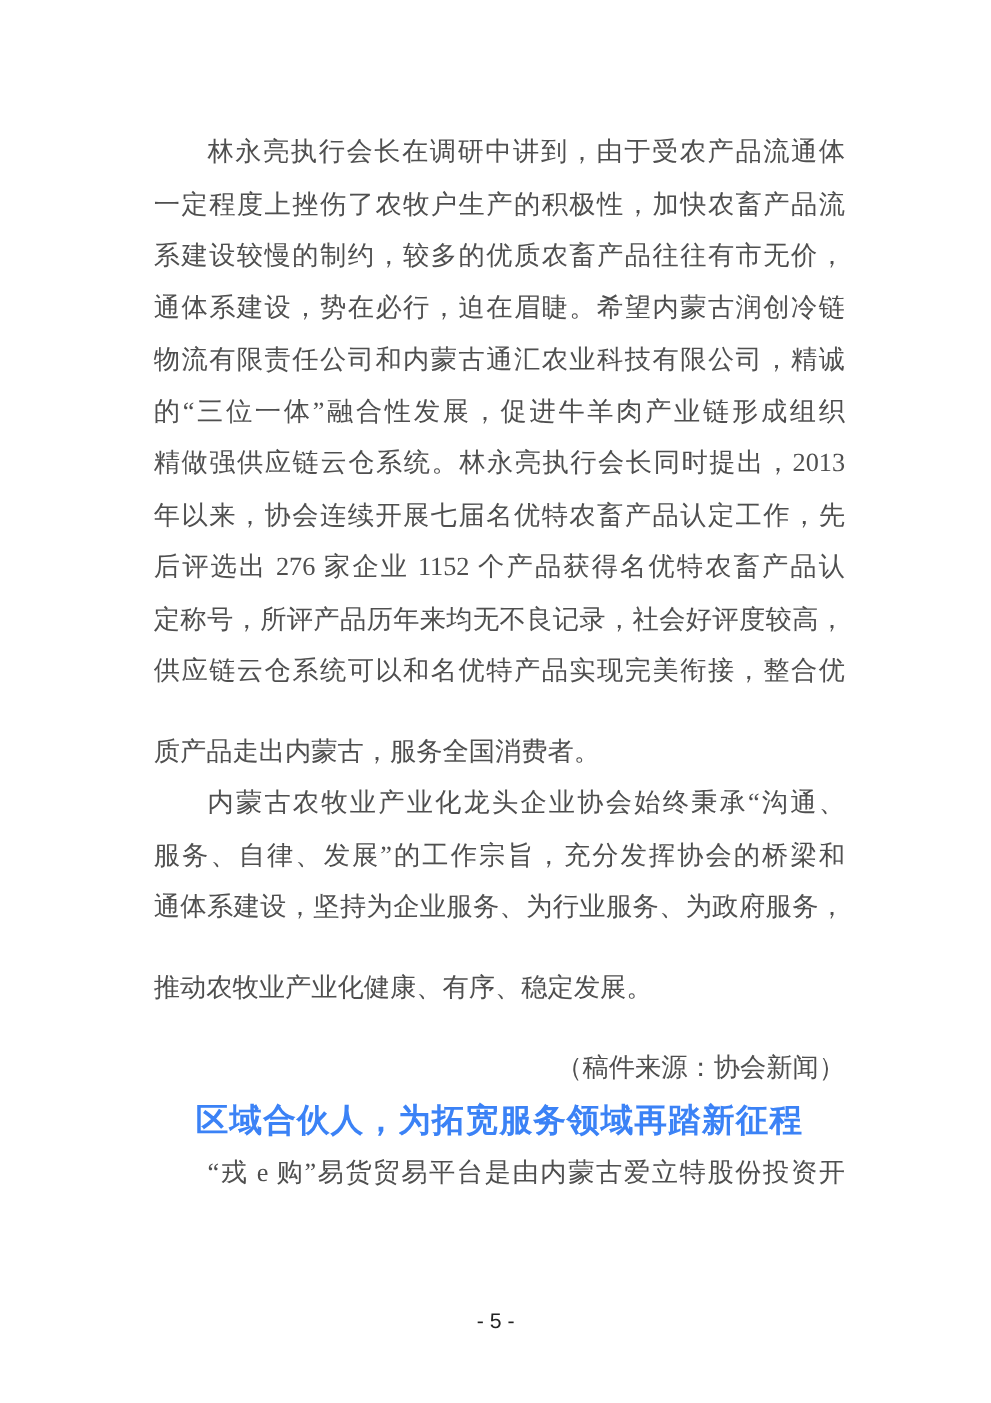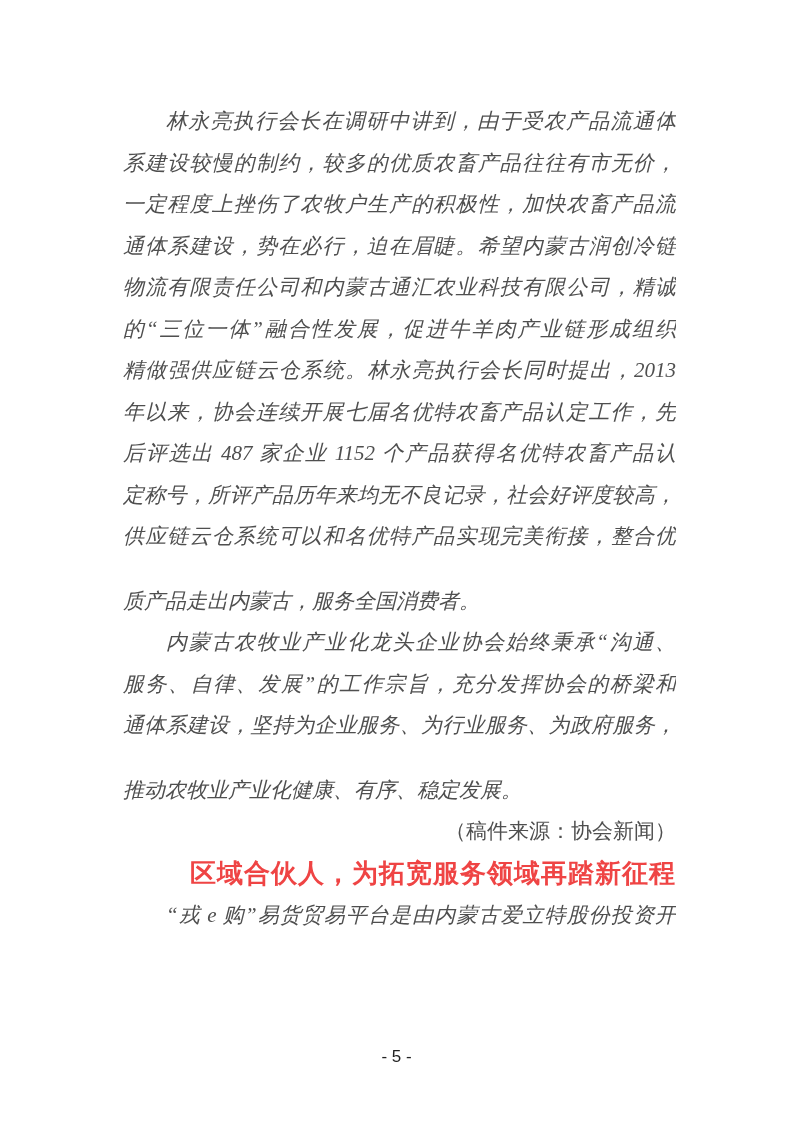--- a/index.html
+++ b/index.html
@@ -17,42 +17,43 @@
   }
   .text-column {
     position: absolute;
     left: 123px;
     top: 101px;
     width: 553px;
     color: #4f4f4f;
     font-size: 21px;
     line-height: 41.5px;
   }
-  .para { margin: 0; padding: 0; font-style: italic; }
+  .para { margin: 0; padding: 0; }
   .line {
     text-align: justify;
     text-align-last: justify;
     height: 41.5px;
     overflow: hidden;
   }
   .line.indent { text-indent: 43px; }
   .line.para-end { text-align-last: left; margin-top: 23px; }
   .byline {
     text-align: right;
     height: 41.5px;
     line-height: 41.5px;
     color: #4f4f4f;
+    margin-top: 23px;
   }
   .heading {
-    text-align: right;
+    text-align: center;
     font-weight: bold;
     font-size: 26px;
     line-height: 42px;
     height: 42px;
-    color: #ef4444;
+    color: #3b82f6;
     letter-spacing: 1px;
   }
   .page-footer {
     position: absolute;
     left: 0;
     top: 1046px;
     width: 100%;
     text-align: center;
     font-size: 17px;
     line-height: 22px;
@@ -60,28 +61,28 @@
     font-family: "Liberation Sans", "DejaVu Sans", sans-serif;
   }
 </style>
 </head>
 <body>
 
 <div class="page">
   <div class="text-column" id="text-column">
       <div class="para">
         <div class="line indent">林永亮执行会长在调研中讲到，由于受农产品流通体</div>
+        <div class="line">一定程度上挫伤了农牧户生产的积极性，加快农畜产品流</div>
         <div class="line">系建设较慢的制约，较多的优质农畜产品往往有市无价，</div>
-        <div class="line">一定程度上挫伤了农牧户生产的积极性，加快农畜产品流</div>
         <div class="line">通体系建设，势在必行，迫在眉睫。希望内蒙古润创冷链</div>
         <div class="line">物流有限责任公司和内蒙古通汇农业科技有限公司，精诚</div>
         <div class="line">的“三位一体”融合性发展，促进牛羊肉产业链形成组织</div>
         <div class="line">精做强供应链云仓系统。林永亮执行会长同时提出，2013</div>
         <div class="line">年以来，协会连续开展七届名优特农畜产品认定工作，先</div>
-        <div class="line">后评选出 487 家企业 1152 个产品获得名优特农畜产品认</div>
+        <div class="line">后评选出 276 家企业 1152 个产品获得名优特农畜产品认</div>
         <div class="line">定称号，所评产品历年来均无不良记录，社会好评度较高，</div>
         <div class="line">供应链云仓系统可以和名优特产品实现完美衔接，整合优</div>
         <div class="line para-end">质产品走出内蒙古，服务全国消费者。</div>
       </div>
       <div class="para">
         <div class="line indent">内蒙古农牧业产业化龙头企业协会始终秉承“沟通、</div>
         <div class="line">服务、自律、发展”的工作宗旨，充分发挥协会的桥梁和</div>
         <div class="line">通体系建设，坚持为企业服务、为行业服务、为政府服务，</div>
         <div class="line para-end">推动农牧业产业化健康、有序、稳定发展。</div>
       </div>

